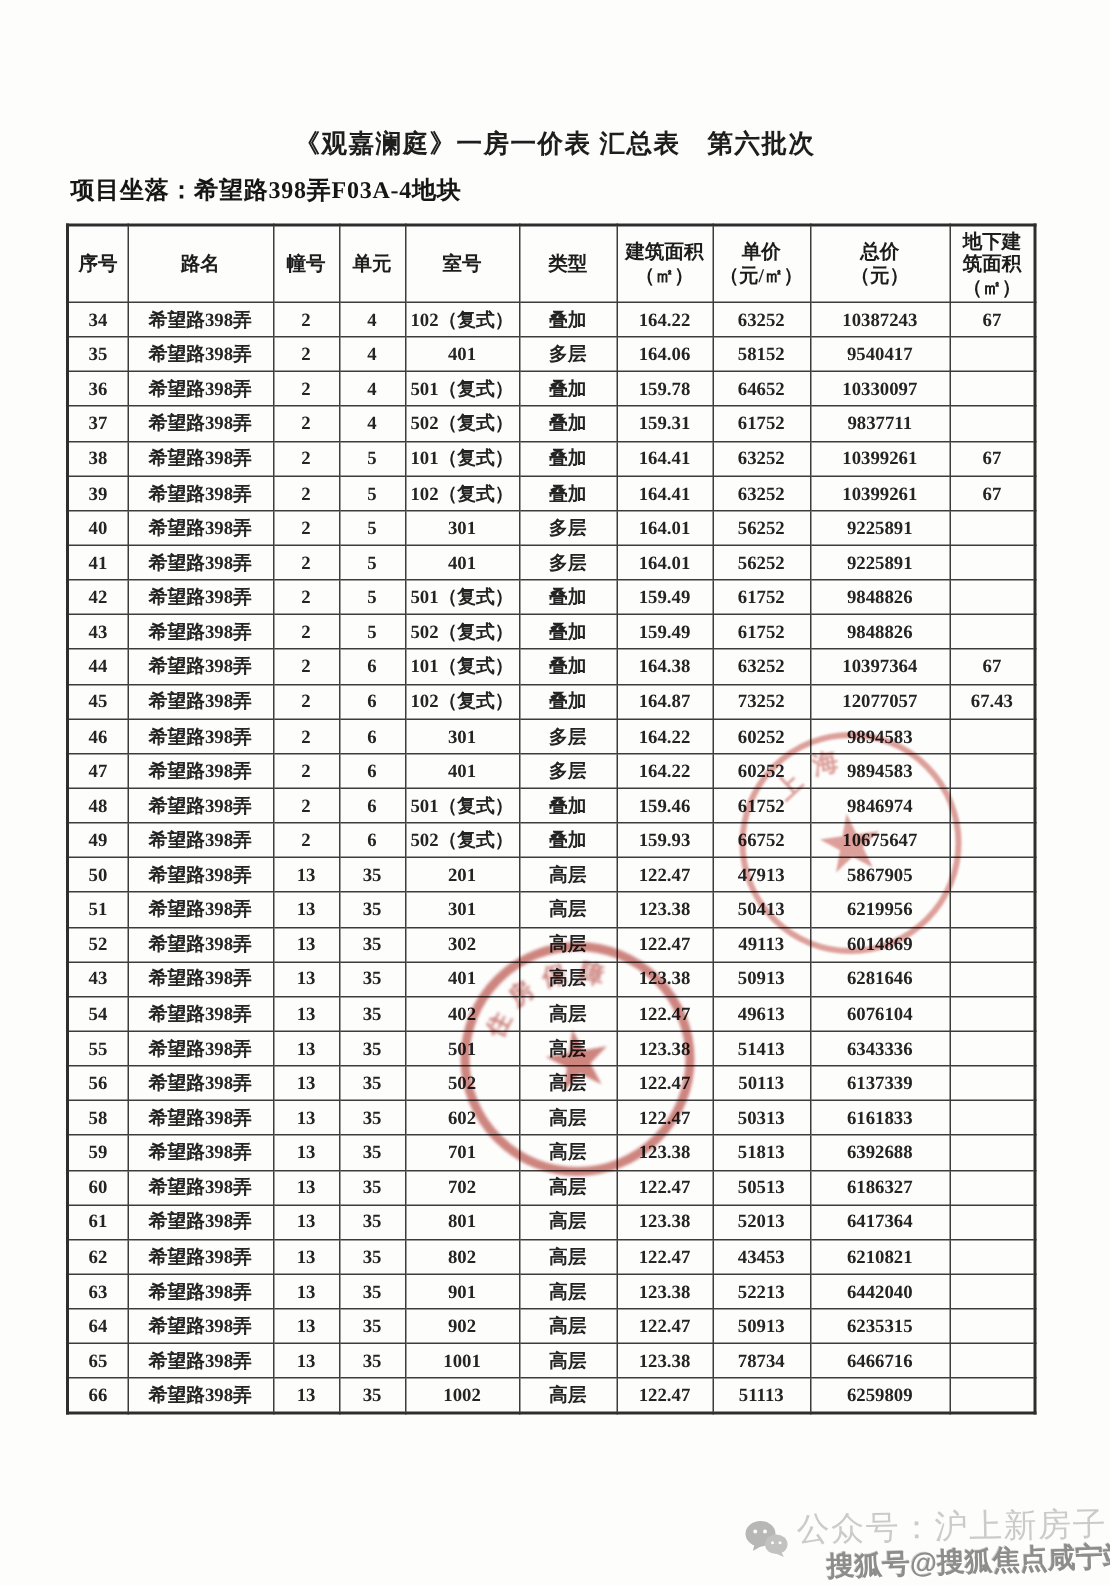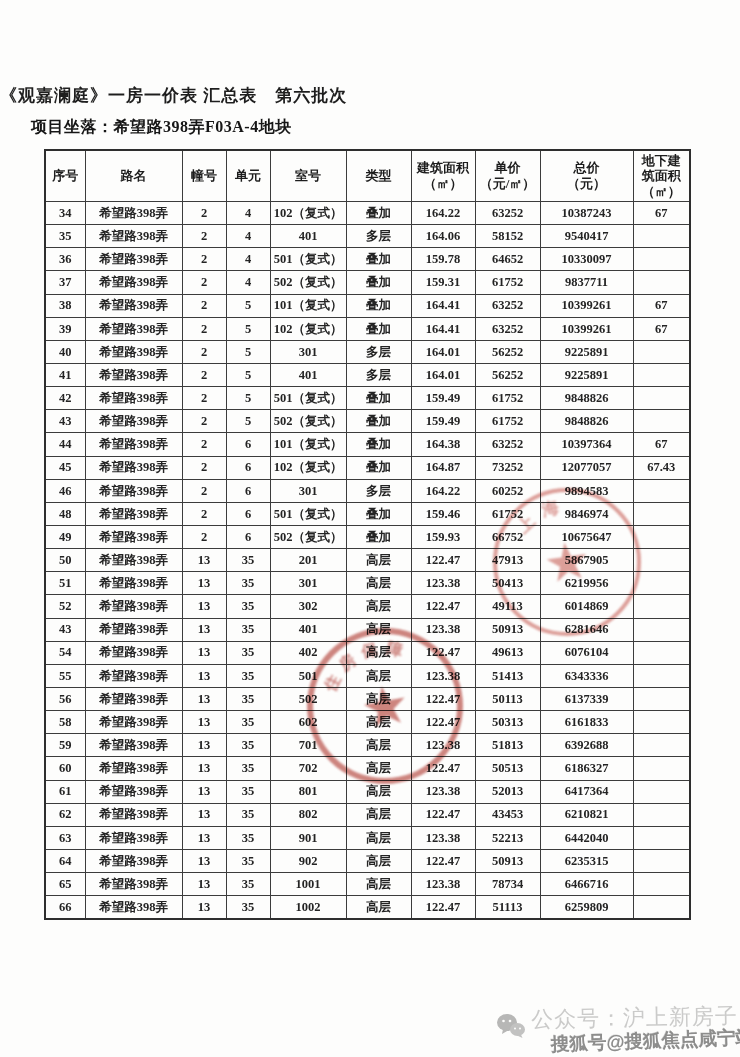--- a/index.html
+++ b/index.html
@@ -4,25 +4,25 @@
 <style>
   html,body{margin:0;padding:0;}
   body{
     width:740px;height:1057px;position:relative;overflow:hidden;
     background:#fdfdfc;
     font-family:"Liberation Serif","DejaVu Serif",serif;
     color:#262626;
   }
   .page{position:absolute;inset:0;}
   .doc-title{
-    margin:0;padding-top:84px;text-align:left;
+    margin:0;padding-top:84px;text-align:center;
     font-size:17px;font-weight:600;letter-spacing:1px;color:#1e1e1e;
   }
   .doc-location{
-    margin:10px 0 0 31px;font-size:16px;font-weight:700;color:#161616;letter-spacing:0.5px;
+    margin:10px 0 0 47px;font-size:16px;font-weight:700;color:#161616;letter-spacing:0.5px;
   }
   table.price-table{
     margin:11px 0 0 44px;width:645px;
     border-collapse:collapse;table-layout:fixed;
     border:2px solid #2e2e2e;
   }
   .price-table th,.price-table td{
     border:1px solid #3c3c3c;text-align:center;vertical-align:middle;
     padding:0 1px;overflow:hidden;
   }
@@ -240,20 +240,32 @@
           <td>2</td>
           <td>6</td>
           <td>301</td>
           <td>多层</td>
           <td>164.22</td>
           <td>60252</td>
           <td>9894583</td>
           <td></td>
         </tr>
         <tr>
+          <td>47</td>
+          <td>希望路398弄</td>
+          <td>2</td>
+          <td>6</td>
+          <td>401</td>
+          <td>多层</td>
+          <td>164.22</td>
+          <td>60252</td>
+          <td>9894583</td>
+          <td></td>
+        </tr>
+        <tr>
           <td>48</td>
           <td>希望路398弄</td>
           <td>2</td>
           <td>6</td>
           <td>501（复式）</td>
           <td>叠加</td>
           <td>159.46</td>
           <td>61752</td>
           <td>9846974</td>
           <td></td>

